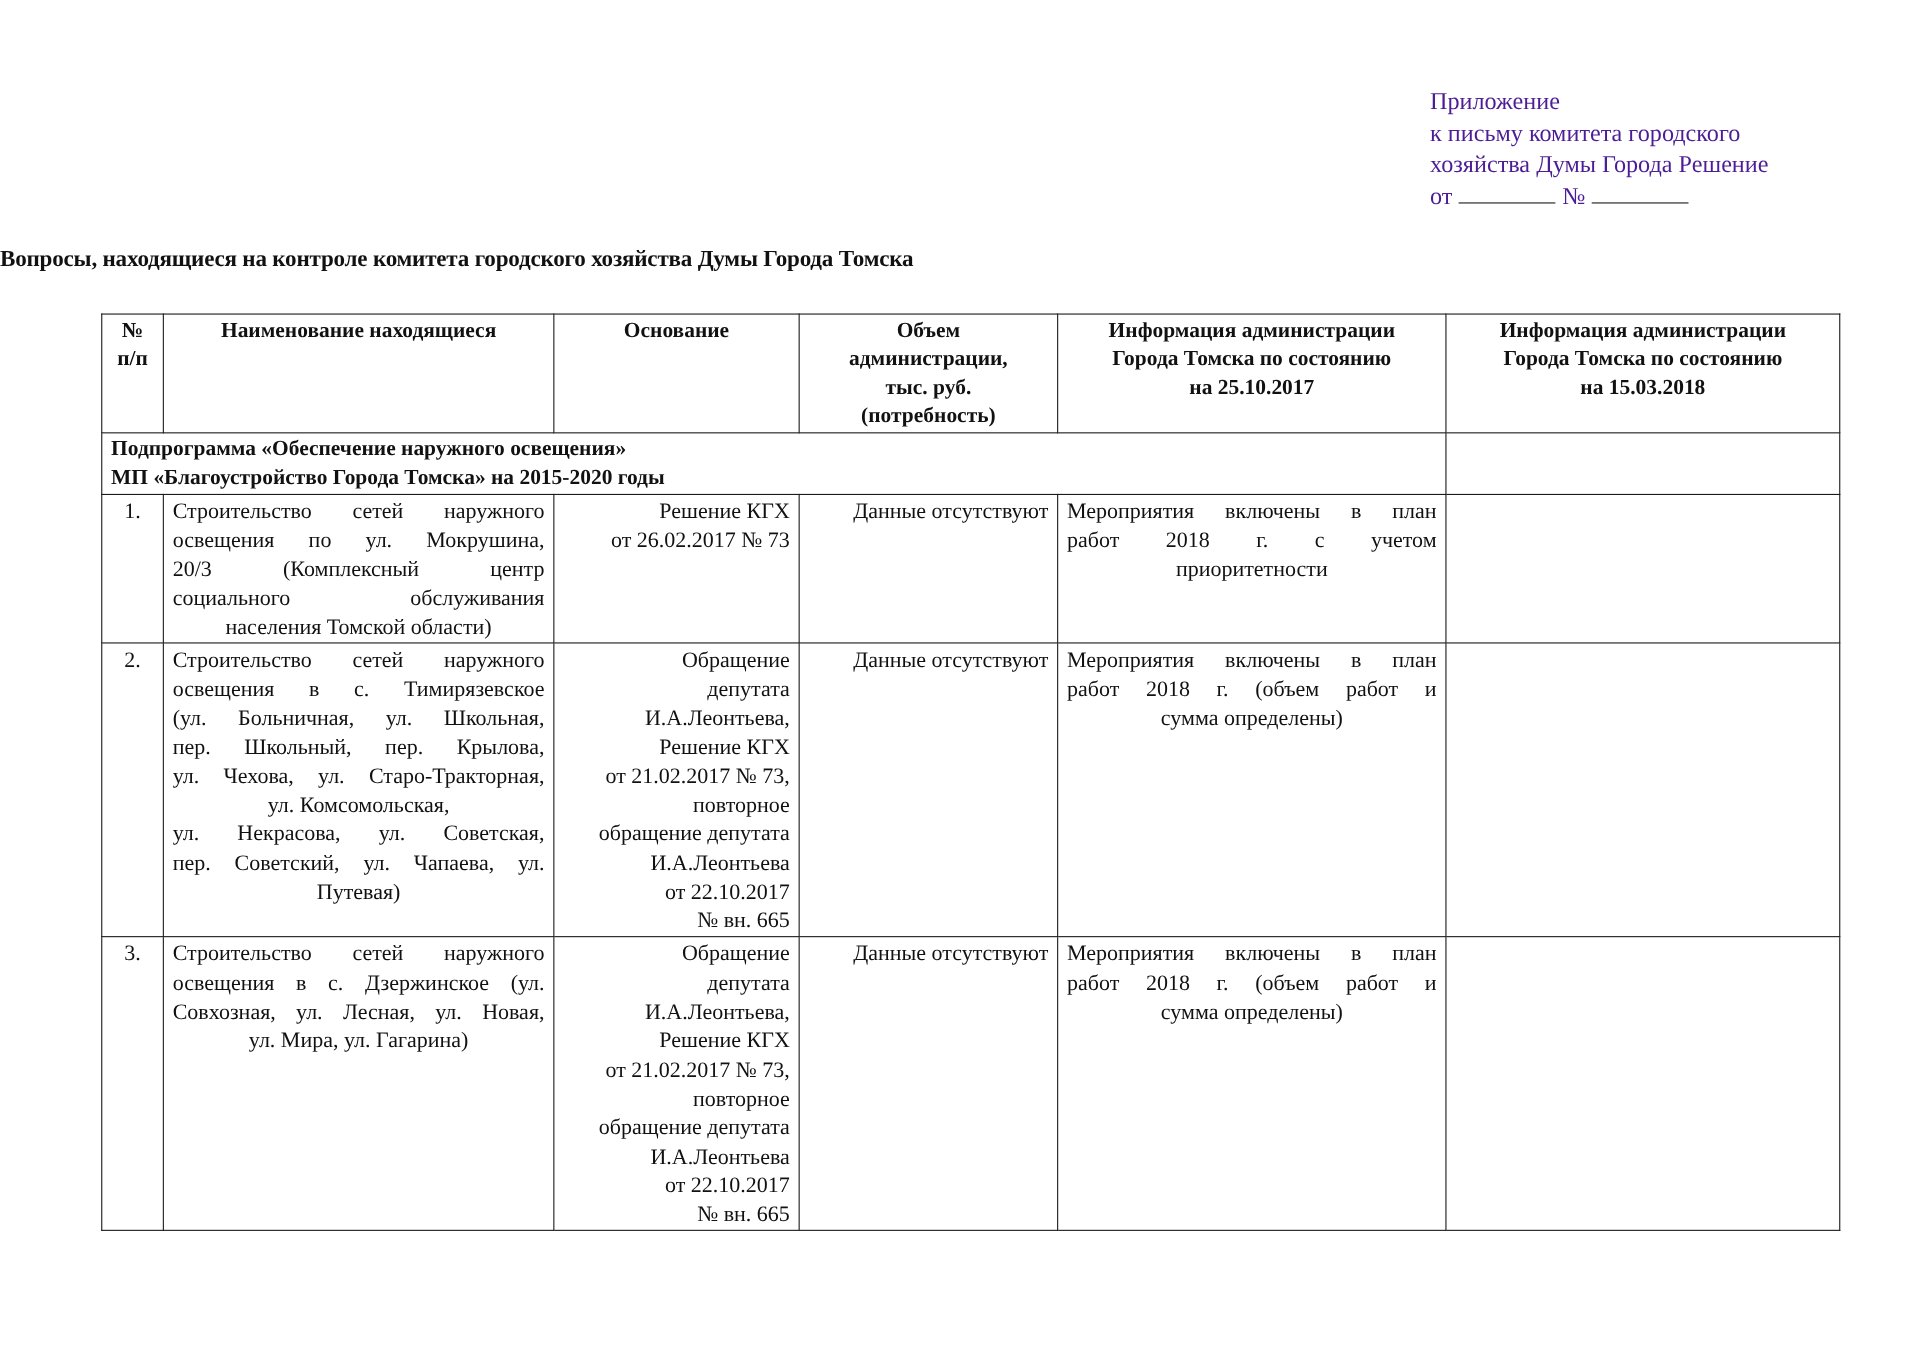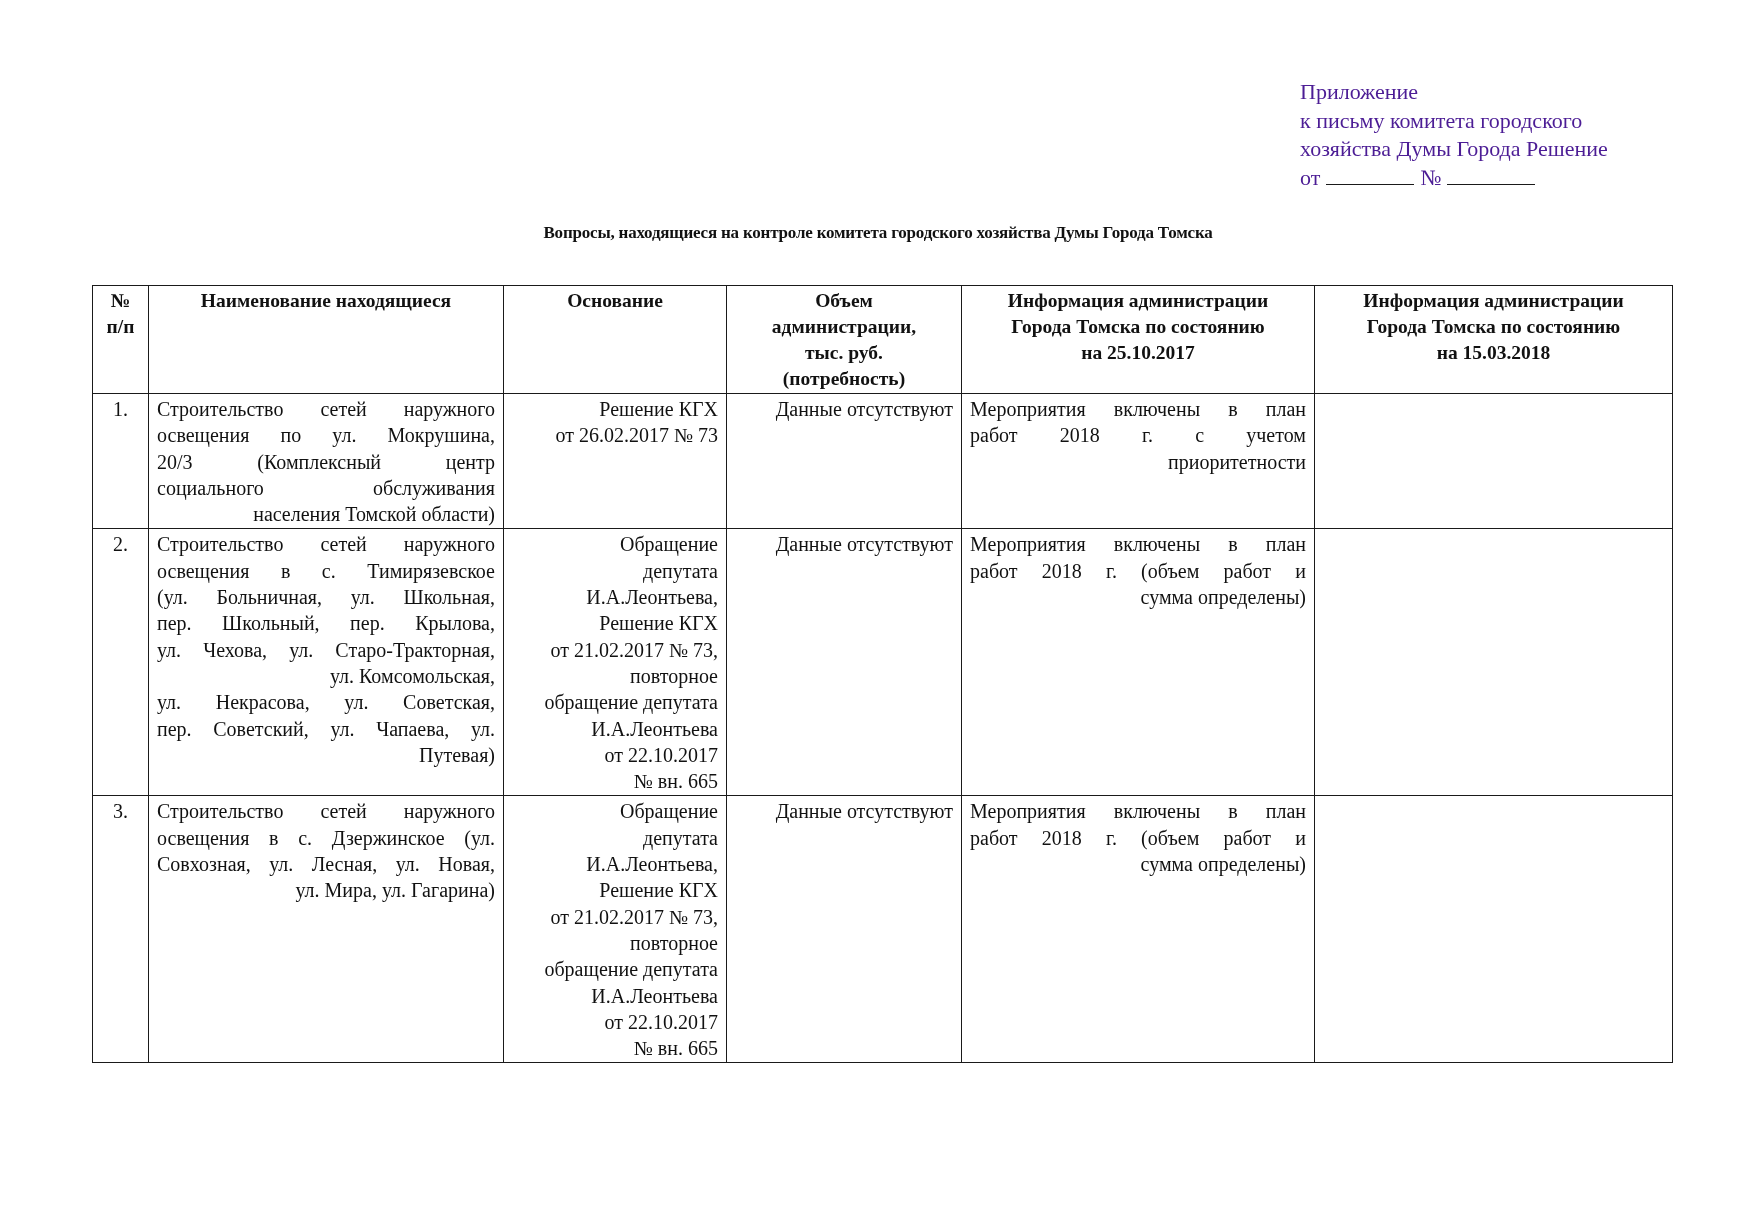--- a/index.html
+++ b/index.html
@@ -8,42 +8,42 @@
     background: #ffffff; color: #111111;
     font-family: "Liberation Serif", "DejaVu Serif", serif;
   }
   .annex {
     position: absolute; left: 1300px; top: 78px;
     font-size: 22px; line-height: 28.5px; color: #4c1d95;
   }
   .annex .line { white-space: nowrap; }
   .annex .blank { display: inline-block; border-bottom: 1.5px solid #1a1a1a; width: 88px; height: 18px; vertical-align: baseline; margin: 0 6px; }
   .title {
-    position: absolute; left: 0; width: 1756px; top: 223px; text-align: center;
-    font-weight: bold; font-size: 17px; letter-spacing: -0.2px;
+    position: absolute; left: 0; width: 1756px; top: 223px; text-align: left;
+    font-weight: bold; font-size: 21px; letter-spacing: -0.2px;
   }
   table.main {
     position: absolute; left: 92px; top: 285px; width: 1580px;
     border-collapse: collapse; table-layout: fixed;
     font-size: 20px; line-height: 26.3px;
   }
   table.main td, table.main th {
     border: 1.6px solid #1a1a1a; vertical-align: top; padding: 2px 8px 1px 8px;
   }
   table.main th { font-weight: bold; text-align: center; font-size: 19.5px; line-height: 26px; }
   .hdr th { height: 102px; }
   .sub td { font-weight: bold; font-size: 19.5px; line-height: 26px; padding-top: 0; height: 50px; }
   .num { text-align: center; }
   .ctr { text-align: right; }
   .r1 td { height: 127px; }
   .r2 td { height: 258px; }
   .r3 td { height: 260px; }
   .cell-line { display: block; }
   .justline { display: block; text-align: justify; text-align-last: justify; }
-  .lastline { display: block; text-align: right; }
+  .lastline { display: block; text-align: center; }
 </style>
 </head>
 <body>
 
 <div class="annex">
   <div class="line">Приложение</div>
   <div class="line">к письму комитета городского</div>
   <div class="line">хозяйства Думы Города Решение</div>
   <div class="line">
     <span>от</span><span class="blank"></span><span>№</span><span class="blank"></span>
@@ -80,20 +80,27 @@
       <span class="cell-line">Города Томска по состоянию</span>
       <span class="cell-line">на 25.10.2017</span>
     </th>
     <th>
       <span class="cell-line">Информация администрации</span>
       <span class="cell-line">Города Томска по состоянию</span>
       <span class="cell-line">на 15.03.2018</span>
     </th>
   </tr>
 
+  <tr class="sub">
+    <td colspan="5">
+      <span class="cell-line">Подпрограмма «Обеспечение наружного освещения»</span>
+      <span class="cell-line">МП «Благоустройство Города Томска» на 2015-2020 годы</span>
+    </td>
+    <td></td>
+  </tr>
 
   <tr class="r1">
     <td class="num">1.</td>
     <td>
       <span class="justline">Строительство сетей наружного</span>
       <span class="justline">освещения по ул. Мокрушина,</span>
       <span class="justline">20/3 (Комплексный центр</span>
       <span class="justline">социального обслуживания</span>
       <span class="lastline">населения Томской области)</span>
     </td>

